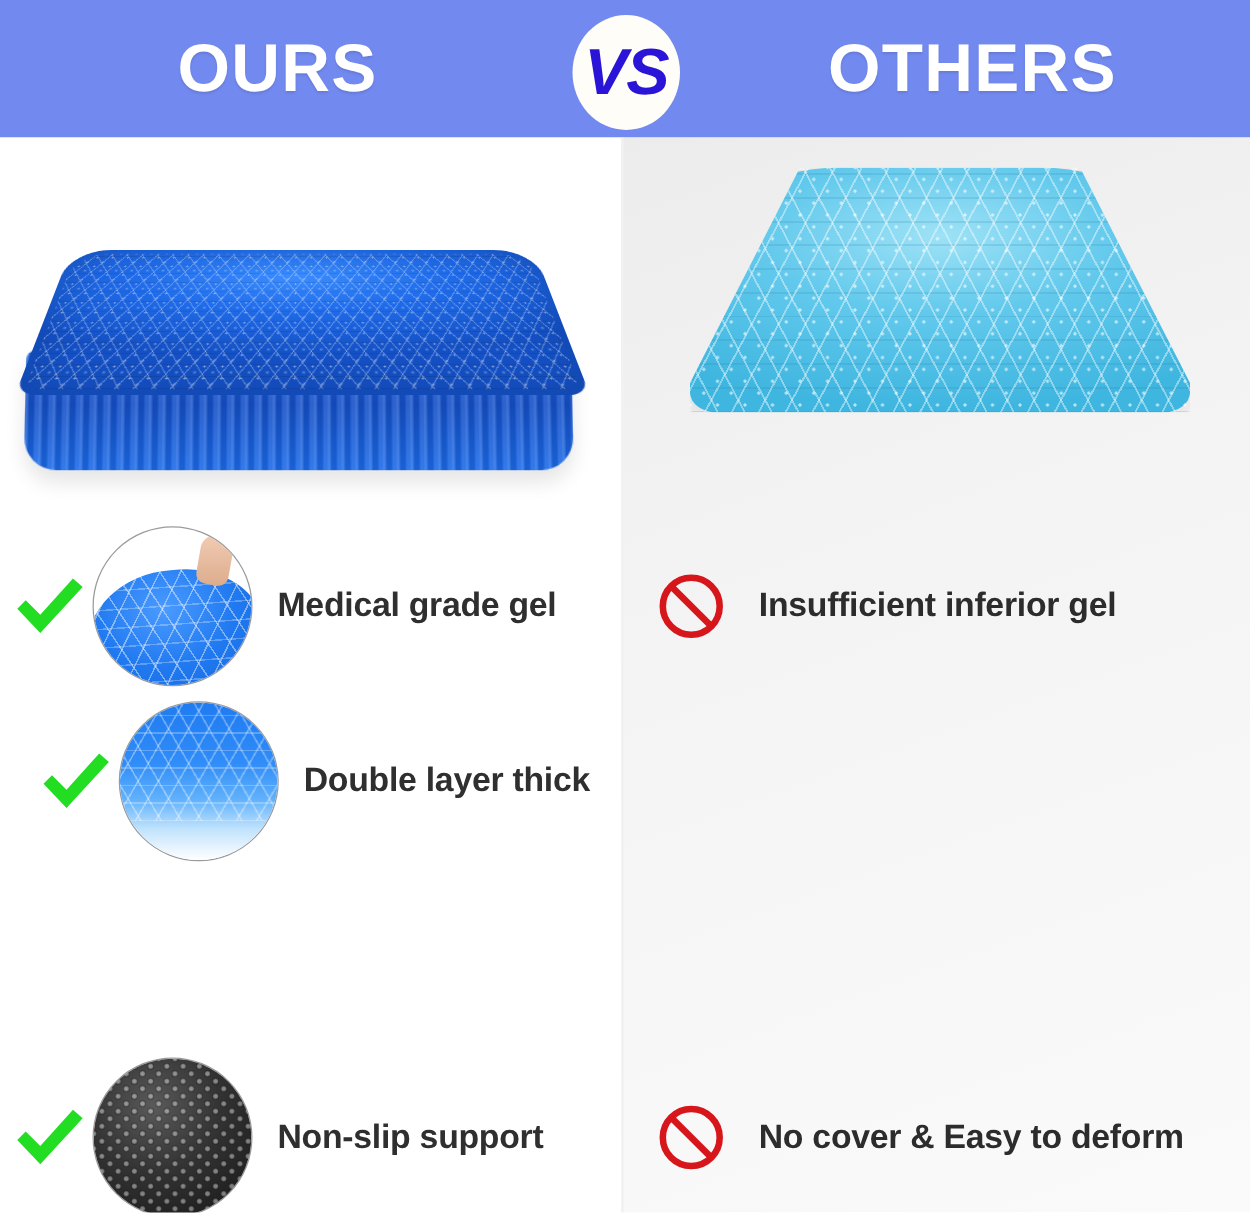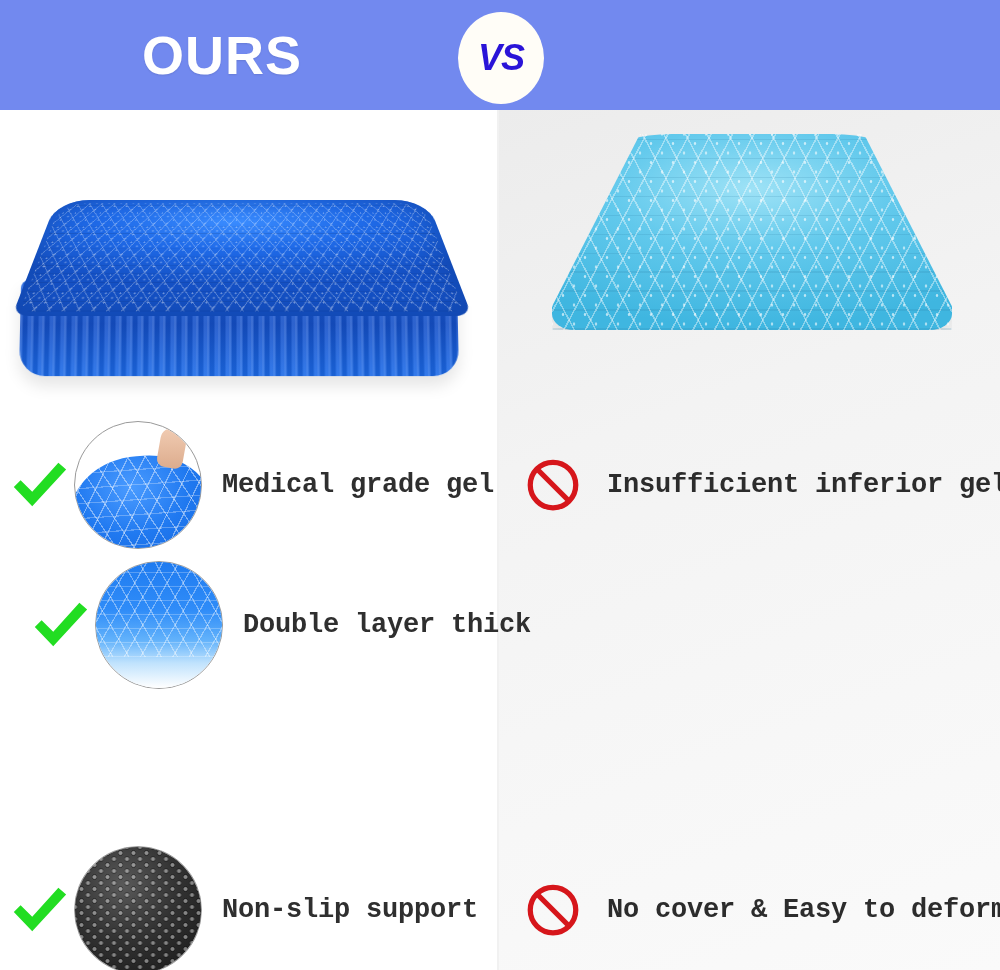--- a/index.html
+++ b/index.html
@@ -57,21 +57,21 @@
     height: 92px;
     background: #fffdf7;
     border-radius: 50%;
     display: flex;
     align-items: center;
     justify-content: center;
     z-index: 5;
   }
   .vs-text {
     color: #2a14d8;
-    font-size: 36px;
+    font-size: 52px;
     font-weight: bold;
     font-style: italic;
     letter-spacing: -1px;
     line-height: 1;
     font-family: "Liberation Sans", "DejaVu Sans", sans-serif;
   }
 
   
   .panel-left {
     position: absolute;
@@ -347,32 +347,35 @@
     background-position: 0 0, 6.5px 6px;
   }
 
   
   .feature-label {
     font-size: 27px;
     color: #2f2f2f;
     font-weight: 600;
     letter-spacing: -0.2px;
     white-space: nowrap;
-    font-family: Liberation Mono, monospace;
+    font-family: Liberation Sans, sans-serif;
   }
   .feature-label.con { color: #2c2c2c; }
 </style>
 </head>
 <body>
 
 <div class="infographic">
 
   <div class="header">
     <div class="header-half">
       <span class="header-title left">OURS</span>
+    </div>
+    <div class="header-half">
+      <span class="header-title right">OTHERS</span>
     </div>
   </div>
 
   <div class="vs-badge">
     <span class="vs-text">VS</span>
   </div>
 
   <div class="panel-left"></div>
   <div class="panel-right"></div>
   <div class="panel-divider"></div>

